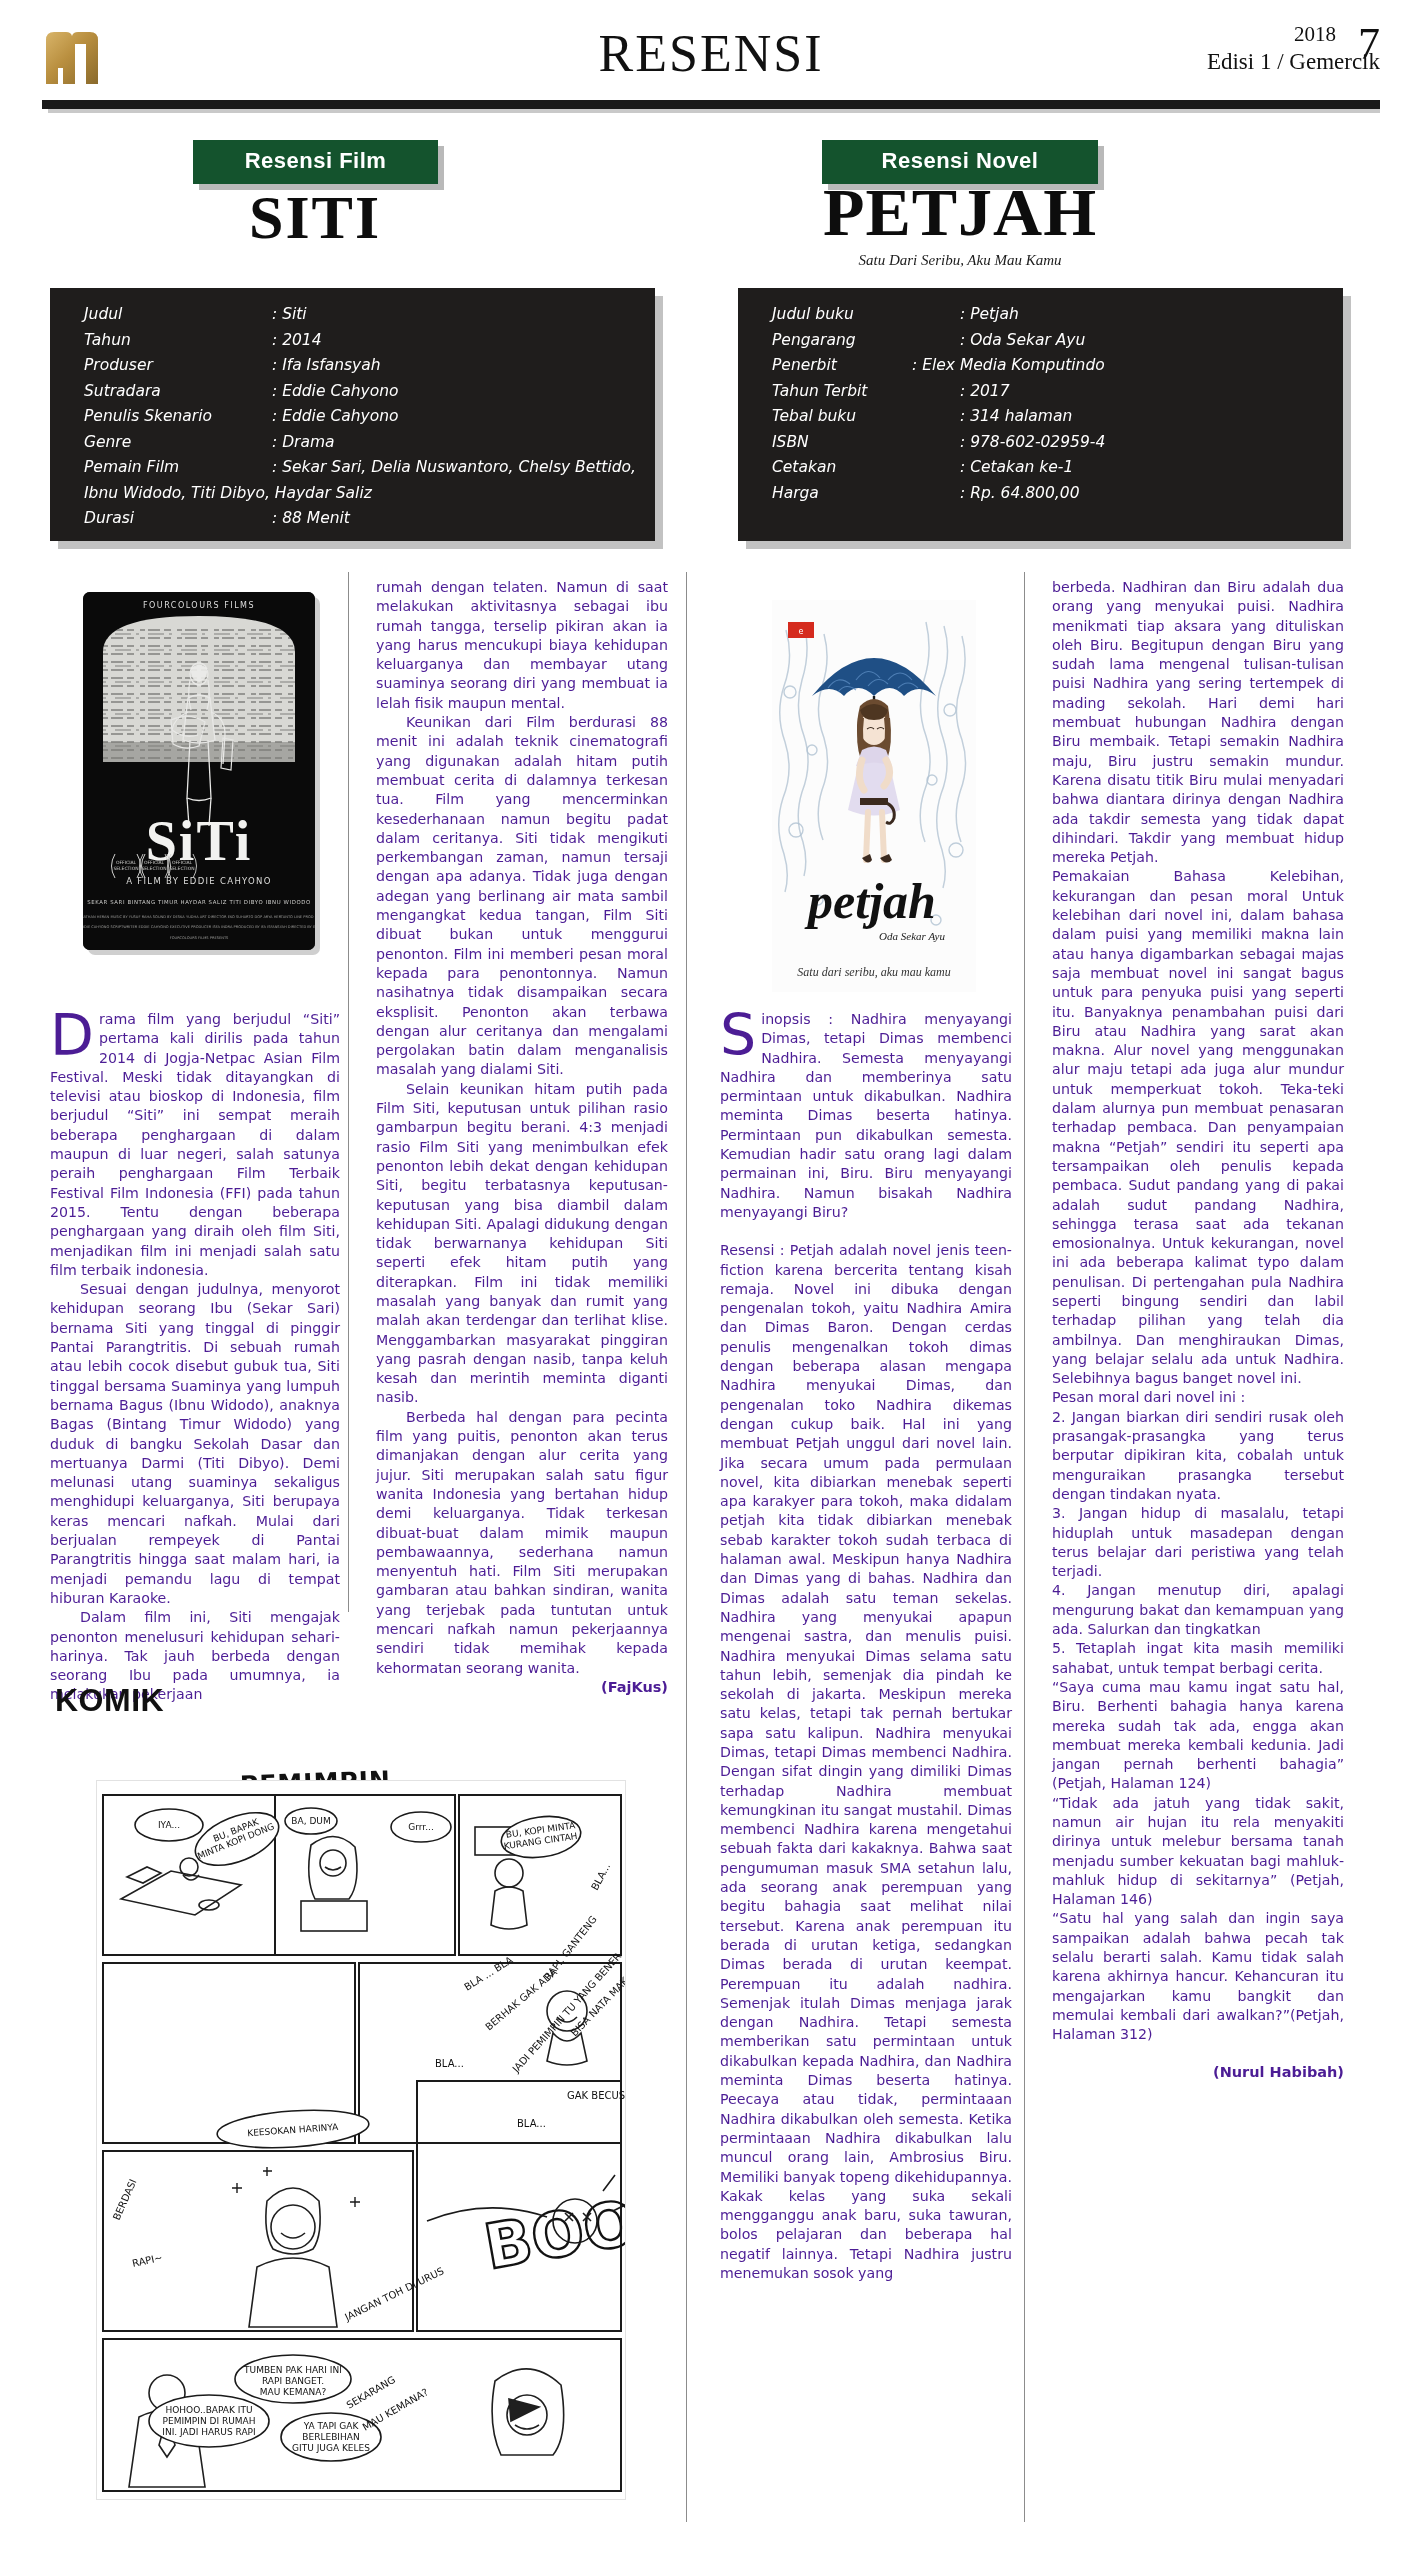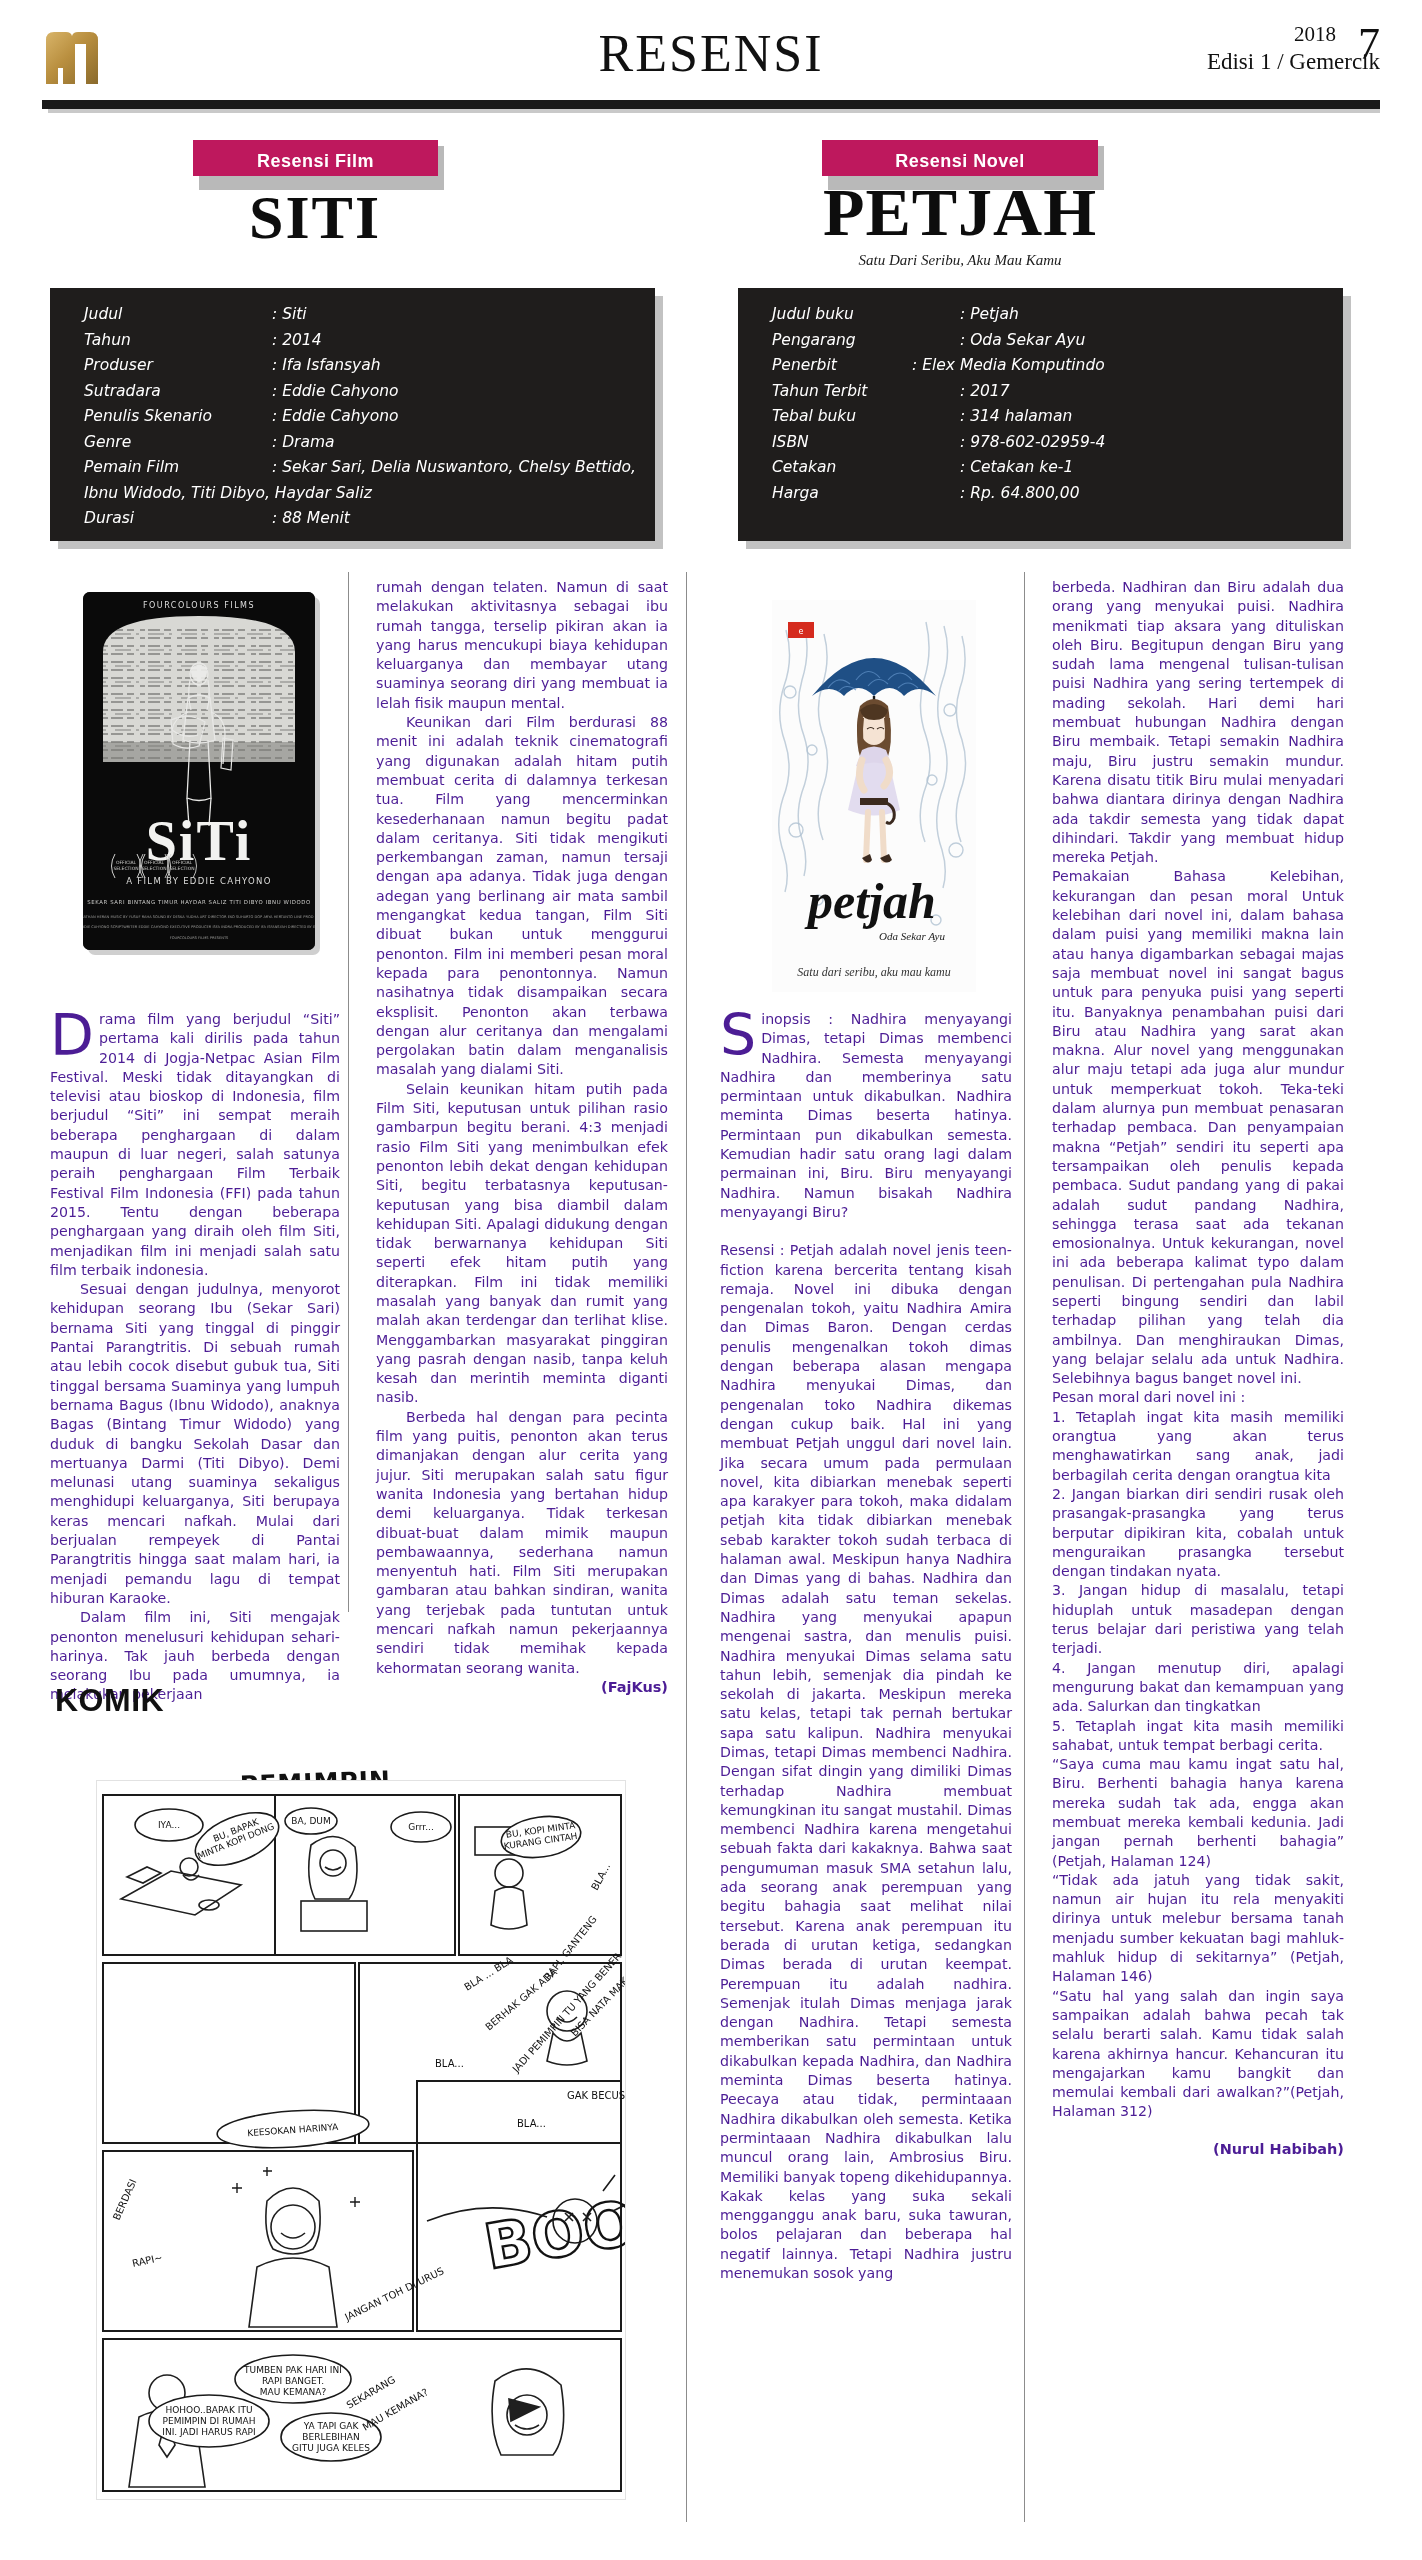--- a/index.html
+++ b/index.html
@@ -79,29 +79,29 @@
   .masthead-rule-shadow {
     position: absolute;
     left: 48px; top: 109px;
     width: 1332px; height: 4px;
     background: #c9c9c9;
   }
 
   
   .sec-tag {
     position: absolute;
-    background: #be185d;
+    background: #14532d;
     color: #ffffff;
     font-family: "Liberation Sans", sans-serif;
     font-weight: bold;
-    font-size: 18px;
+    font-size: 22px;
     letter-spacing: 0.5px;
     text-align: center;
     padding: 7px 0 9px 0;
-    height: 36px;
+    height: 44px;
     line-height: 28px;
   }
   .sec-tag-shadow {
     position: absolute;
     background: #b9b9b9;
     height: 44px;
   }
 
   .film-tag { left: 193px; top: 140px; width: 245px; }
   .film-tag-shadow { left: 199px; top: 146px; width: 245px; }
@@ -471,21 +471,20 @@
 
   <div class="col" id="col3" style="left:720px; top:1010px; width:292px;">
       <p class="dropcap dropcap-p">Sinopsis : Nadhira menyayangi Dimas, tetapi Dimas membenci Nadhira. Semesta menyayangi Nadhira dan memberinya satu permintaan untuk dikabulkan. Nadhira meminta Dimas beserta hatinya. Permintaan pun dikabulkan semesta. Kemudian hadir satu orang lagi dalam permainan ini, Biru. Biru menyayangi Nadhira. Namun bisakah Nadhira menyayangi Biru?</p>
       <p class="noindent" style="margin-top: 19px;">Resensi : Petjah adalah novel jenis teen-fiction karena bercerita tentang kisah remaja. Novel ini dibuka dengan pengenalan tokoh, yaitu Nadhira Amira dan Dimas Baron. Dengan cerdas penulis mengenalkan tokoh dimas dengan beberapa alasan mengapa Nadhira menyukai Dimas, dan pengenalan toko Nadhira dikemas dengan cukup baik. Hal ini yang membuat Petjah unggul dari novel lain. Jika secara umum pada permulaan novel, kita dibiarkan menebak seperti apa karakyer para tokoh, maka didalam petjah kita tidak dibiarkan menebak sebab karakter tokoh sudah terbaca di halaman awal. Meskipun hanya Nadhira dan Dimas yang di bahas. Nadhira dan Dimas adalah satu teman sekelas. Nadhira yang menyukai apapun mengenai sastra, dan menulis puisi. Nadhira menyukai Dimas selama satu tahun lebih, semenjak dia pindah ke sekolah di jakarta. Meskipun mereka satu kelas, tetapi tak pernah bertukar sapa satu kalipun. Nadhira menyukai Dimas, tetapi Dimas membenci Nadhira. Dengan sifat dingin yang dimiliki Dimas terhadap Nadhira membuat kemungkinan itu sangat mustahil. Dimas membenci Nadhira karena mengetahui sebuah fakta dari kakaknya. Bahwa saat pengumuman masuk SMA setahun lalu, ada seorang anak perempuan yang begitu bahagia saat melihat nilai tersebut. Karena anak perempuan itu berada di urutan ketiga, sedangkan Dimas berada di urutan keempat. Perempuan itu adalah nadhira. Semenjak itulah Dimas menjaga jarak dengan Nadhira. Tetapi semesta memberikan satu permintaan untuk dikabulkan kepada Nadhira, dan Nadhira meminta Dimas beserta hatinya. Peecaya atau tidak, permintaaan Nadhira dikabulkan oleh semesta. Ketika permintaaan Nadhira dikabulkan lalu muncul orang lain, Ambrosius Biru. Memiliki banyak topeng dikehidupannya. Kakak kelas yang suka sekali mengganggu anak baru, suka tawuran, bolos pelajaran dan beberapa hal negatif lainnya. Tetapi Nadhira justru menemukan sosok yang</p>
     </div>
 
   <div class="col" id="col4" style="left:1052px; top:578px; width:292px;">
       <p class="noindent">berbeda. Nadhiran dan Biru adalah dua orang yang menyukai puisi. Nadhira menikmati tiap aksara yang dituliskan oleh Biru. Begitupun dengan Biru yang sudah lama mengenal tulisan-tulisan puisi Nadhira yang sering tertempek di mading sekolah. Hari demi hari membuat hubungan Nadhira dengan Biru membaik. Tetapi semakin Nadhira maju, Biru justru semakin mundur. Karena disatu titik Biru mulai menyadari bahwa diantara dirinya dengan Nadhira ada takdir semesta yang tidak dapat dihindari. Takdir yang membuat hidup mereka Petjah.</p>
       <p class="noindent" style="margin-top: 0px;">Pemakaian                    Bahasa Kelebihan, kekurangan dan pesan moral Untuk kelebihan dari novel ini, dalam bahasa dalam puisi yang memiliki makna lain atau hanya digambarkan sebagai majas saja membuat novel ini sangat bagus untuk para penyuka puisi yang seperti itu. Banyaknya penambahan puisi dari Biru atau Nadhira yang sarat akan makna. Alur novel yang menggunakan alur maju tetapi ada juga alur mundur untuk memperkuat tokoh. Teka-teki dalam alurnya pun membuat penasaran terhadap pembaca. Dan penyampaian makna “Petjah” sendiri itu seperti apa tersampaikan oleh penulis kepada pembaca. Sudut pandang yang di pakai adalah sudut pandang Nadhira, sehingga terasa saat ada tekanan emosionalnya. Untuk kekurangan, novel ini ada beberapa kalimat typo dalam penulisan. Di pertengahan pula Nadhira seperti bingung sendiri dan labil terhadap pilihan yang telah dia ambilnya. Dan menghiraukan Dimas, yang belajar selalu ada untuk Nadhira. Selebihnya bagus banget novel ini.</p>
       <p class="noindent" style="margin-top: 0px;">Pesan   moral   dari   novel   ini   :</p>
-      <p class="noindent numlist">1. Tetaplah ingat kita masih memiliki orangtua yang akan terus menghawatirkan sang anak, jadi berbagilah cerita dengan orangtua kita</p>
       <p class="noindent numlist">2. Jangan biarkan diri sendiri rusak oleh prasangak-prasangka yang terus berputar dipikiran kita, cobalah untuk menguraikan prasangka tersebut dengan tindakan nyata.</p>
       <p class="noindent numlist">3. Jangan hidup di masalalu, tetapi hiduplah untuk masadepan dengan terus belajar dari peristiwa yang telah terjadi.</p>
       <p class="noindent numlist">4. Jangan menutup diri, apalagi mengurung bakat dan kemampuan yang ada. Salurkan dan tingkatkan</p>
       <p class="noindent numlist">5. Tetaplah ingat kita masih memiliki sahabat, untuk tempat berbagi cerita.</p>
       <p class="noindent numlist">“Saya cuma mau kamu ingat satu hal, Biru. Berhenti bahagia hanya karena mereka sudah tak ada, engga akan membuat mereka kembali kedunia. Jadi jangan pernah berhenti bahagia” (Petjah, Halaman 124)</p>
       <p class="noindent numlist">“Tidak ada jatuh yang tidak sakit, namun air hujan itu rela menyakiti dirinya untuk melebur bersama tanah menjadu sumber kekuatan bagi mahluk-mahluk hidup di sekitarnya” (Petjah, Halaman 146)</p>
       <p class="noindent numlist">“Satu hal yang salah dan ingin saya sampaikan adalah bahwa pecah tak selalu berarti salah. Kamu tidak salah karena akhirnya hancur. Kehancuran itu mengajarkan kamu bangkit dan memulai kembali dari awalkan?”(Petjah, Halaman 312)</p>
       <p class="byline" style="margin-top: 18px;">(Nurul Habibah)</p>
     </div>
 

